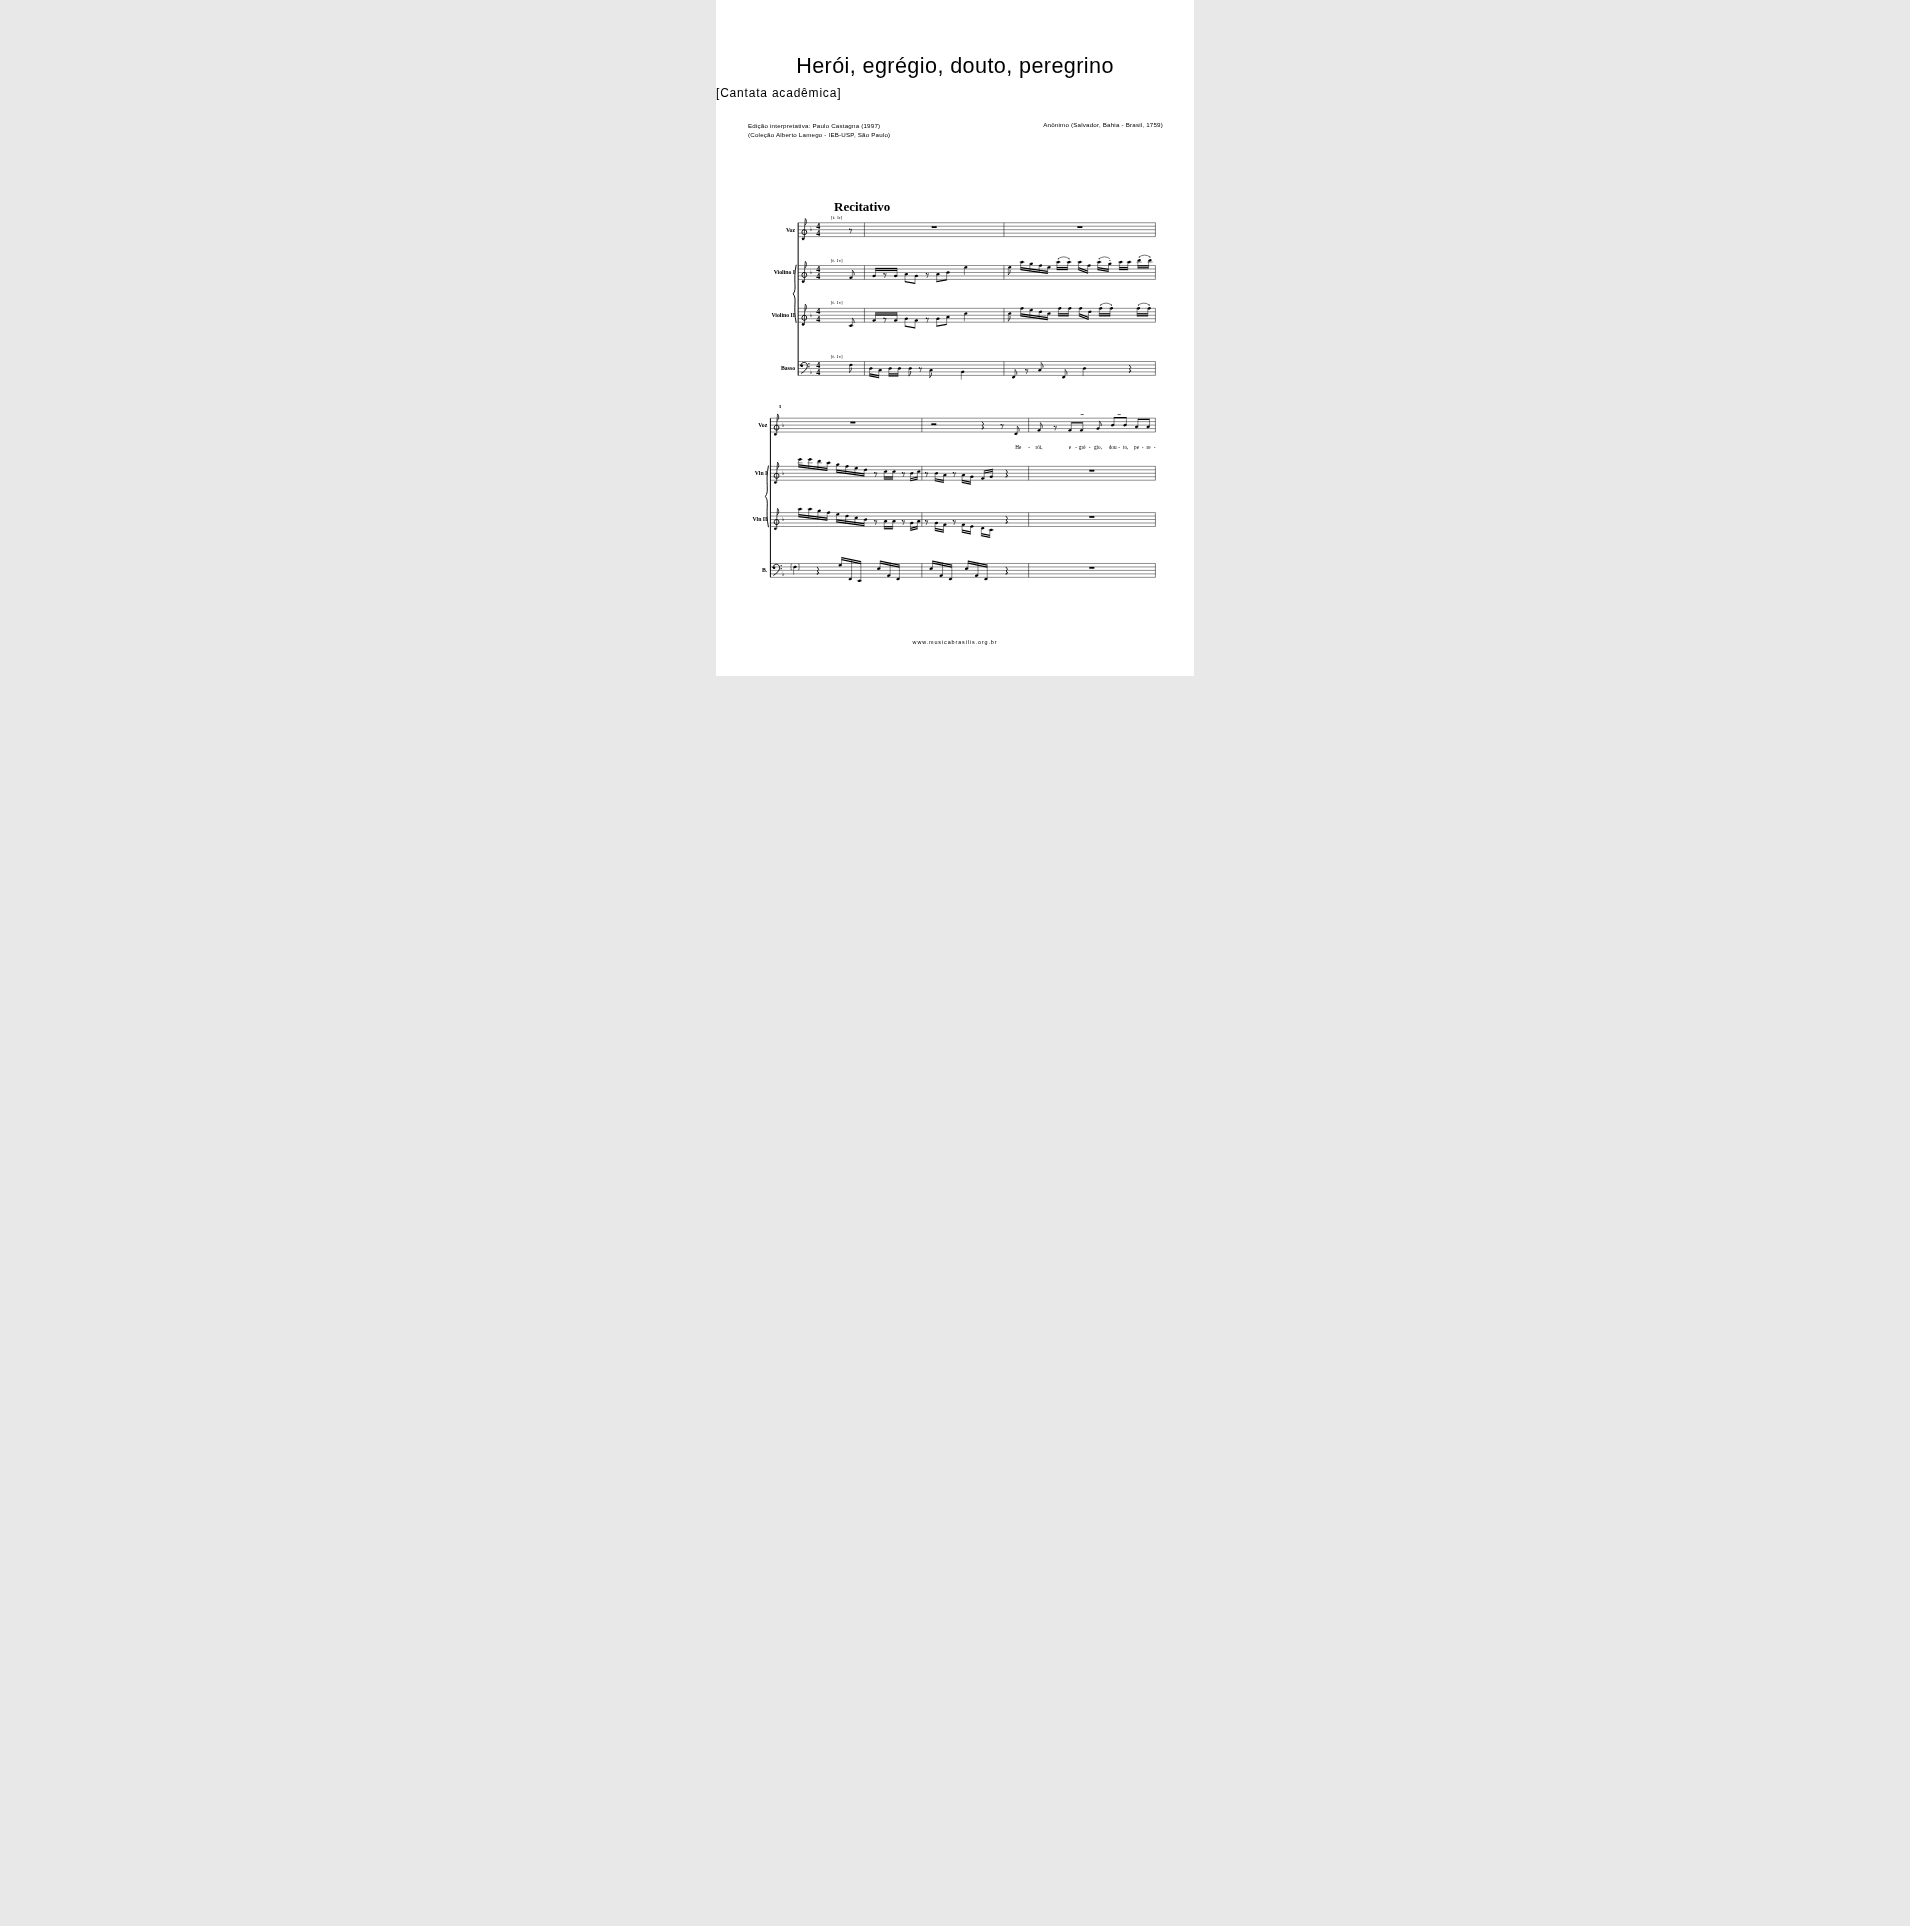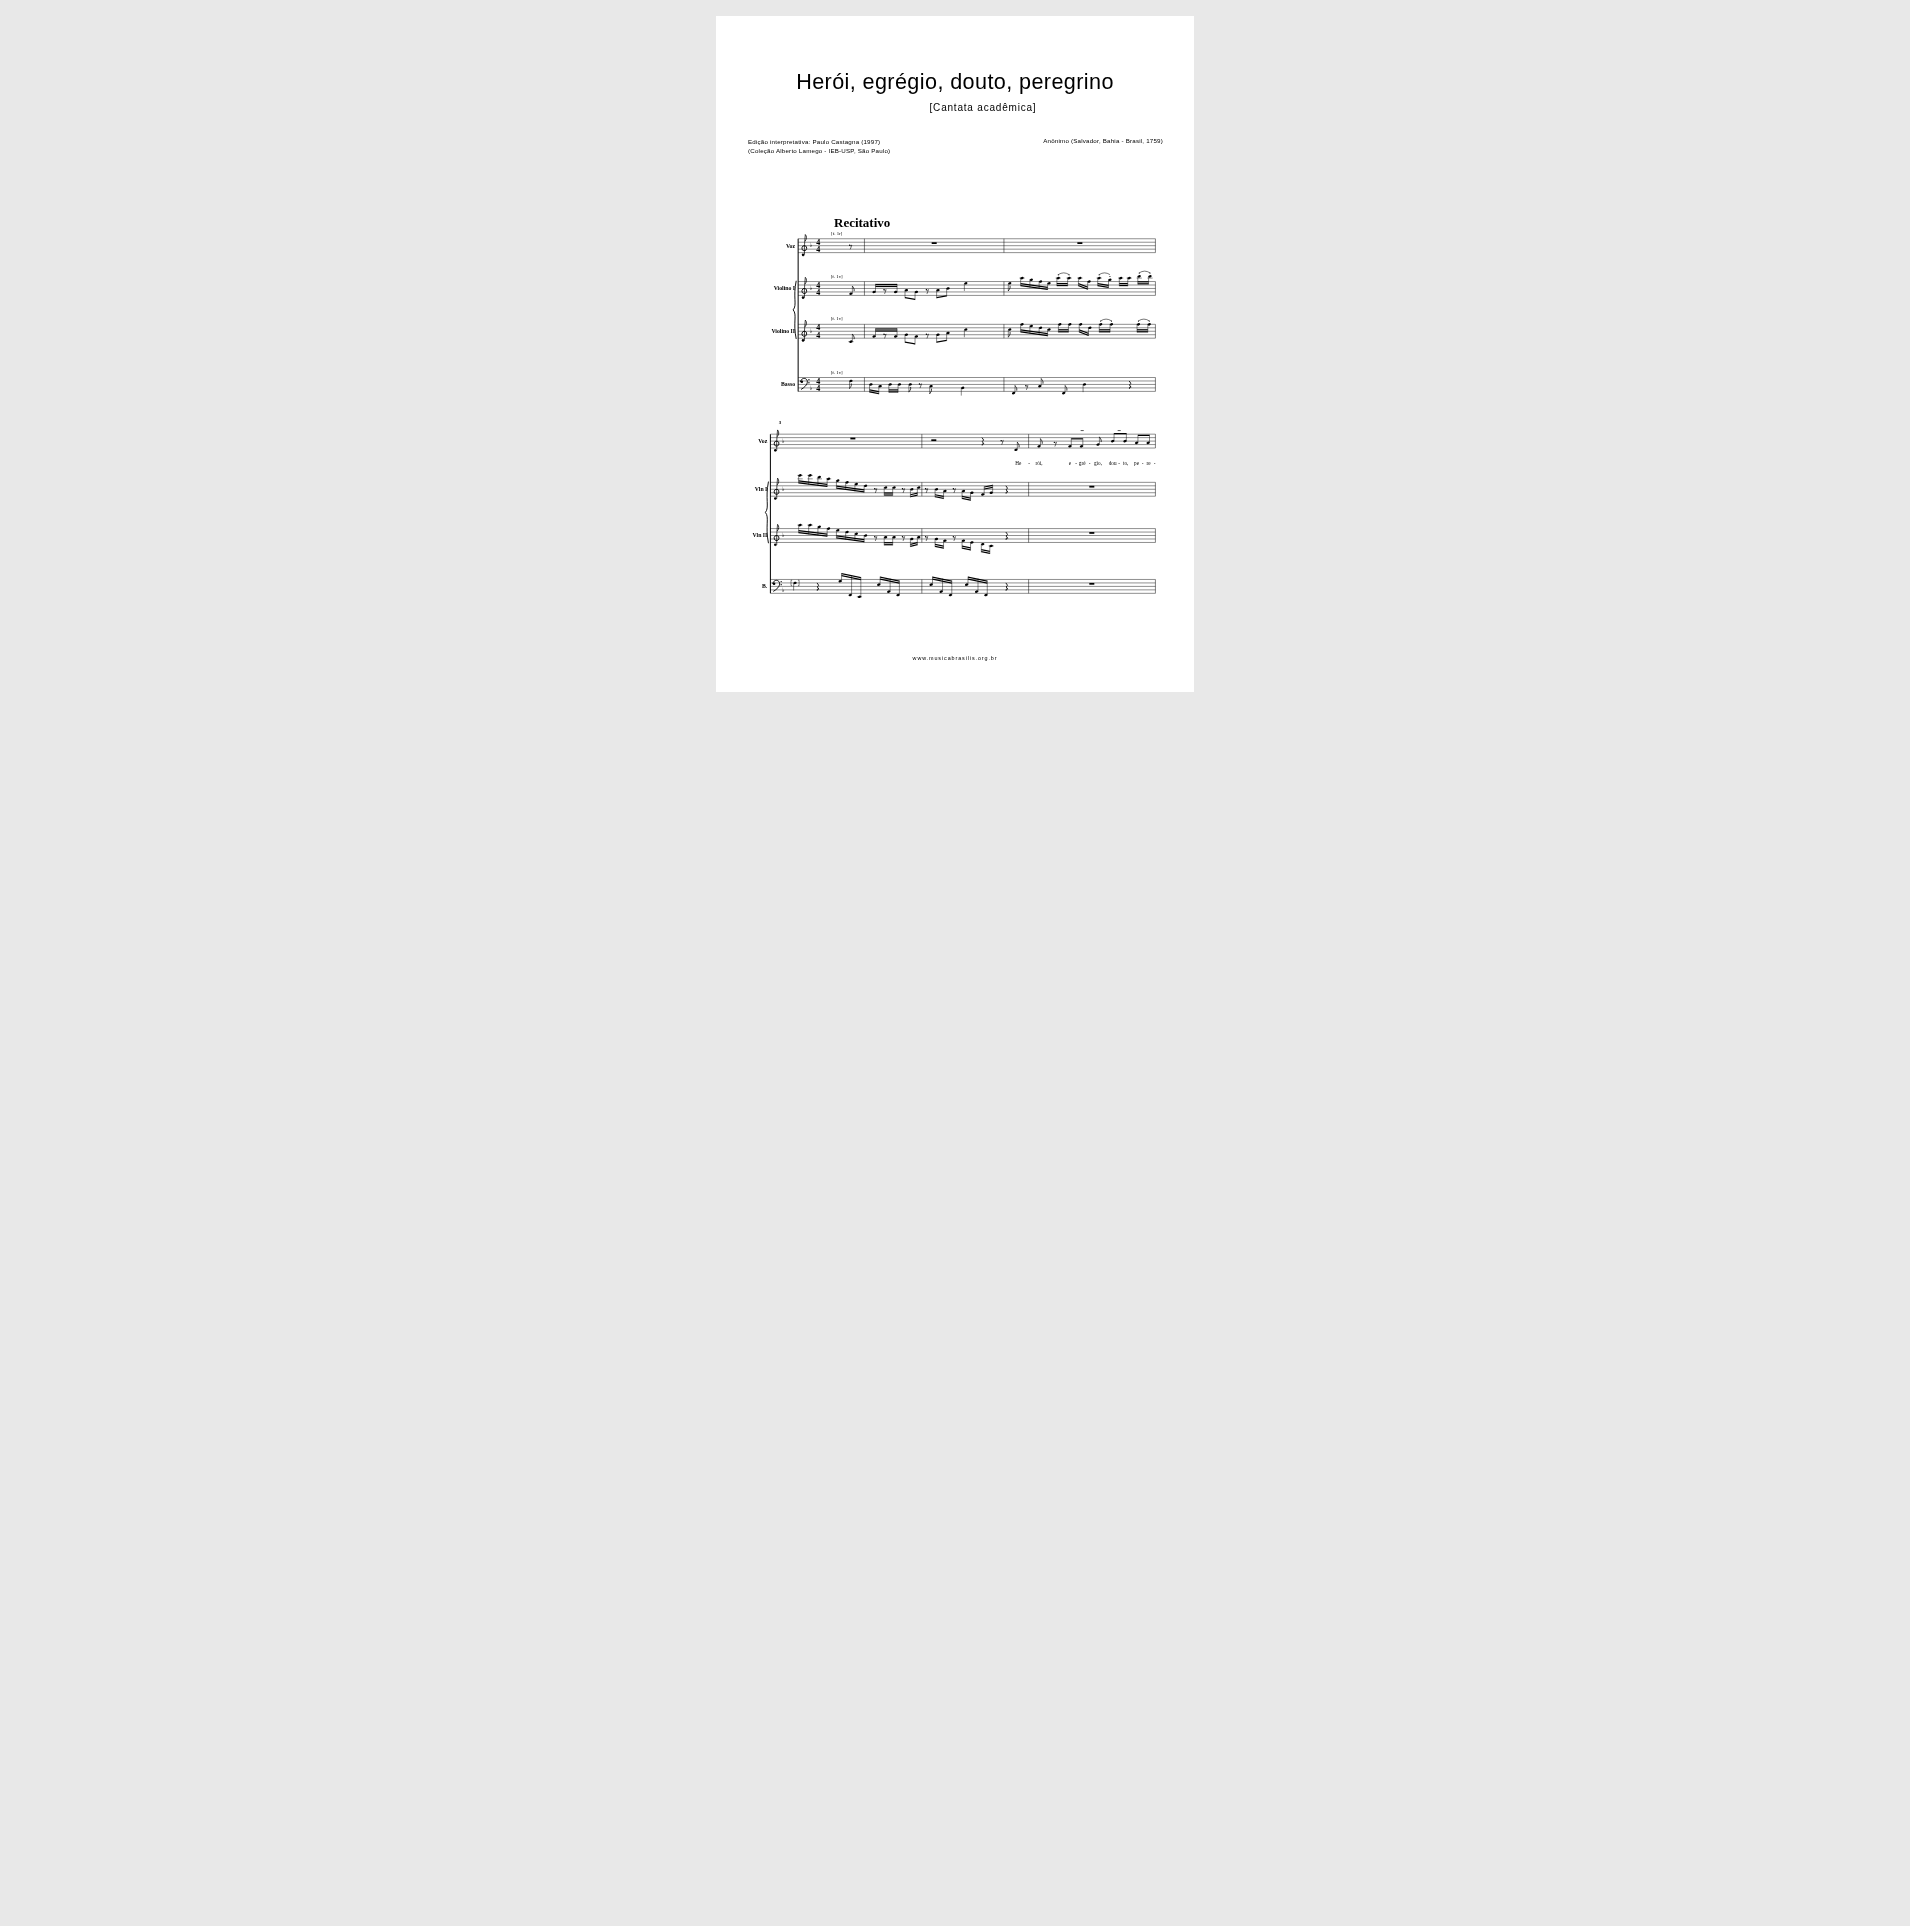--- a/index.html
+++ b/index.html
@@ -1,34 +1,33 @@
 <!DOCTYPE html>
 <html style="font-size:6.2px"><head>
 <meta charset="utf-8">
 <style>
   html,body{margin:0;padding:0;background:#e8e8e8;}
   .page{
     position:relative;
     width:478px;height:676px;
-    margin:16px auto;
+    margin:0 auto;
     background:#ffffff;
     font-family:"Liberation Sans",sans-serif;
     color:#000;
     overflow:hidden;
   }
   .title{
     position:absolute;top:53px;left:0;width:100%;
     text-align:center;
     font-size:21.6px;letter-spacing:0.4px;font-weight:400;
     font-family:"Liberation Sans",sans-serif;
   }
   .subtitle{
     position:absolute;top:86px;left:0;width:100%;
-    text-align:center;
-    font-size:10px;letter-spacing:0.8px;padding-left:28px;
+    font-size:12px;letter-spacing:0.8px;
   }
   .credits-left{
     position:absolute;top:121px;left:32px;
     font-size:6.2px;letter-spacing:0.2px;line-height:1.5;
   }
   .credits-right{
     position:absolute;top:121px;right:31px;
     font-size:6.2px;letter-spacing:0.2px;text-align:right;
   }
   .tempo{

